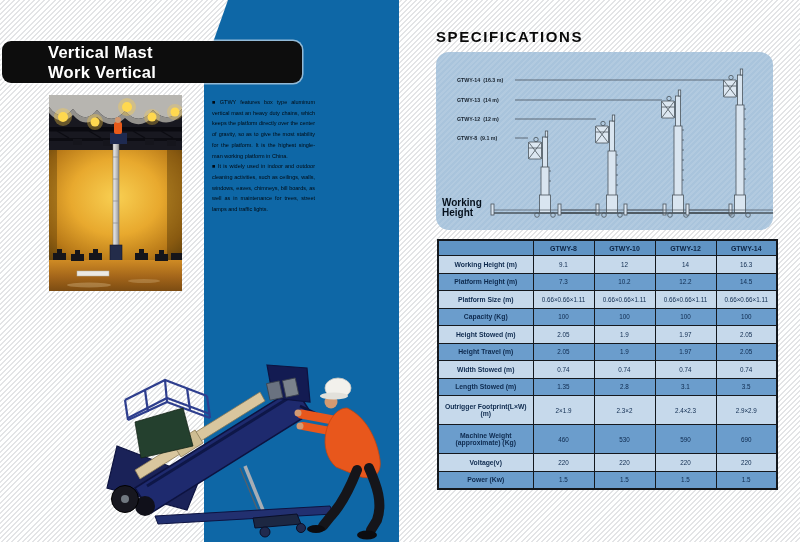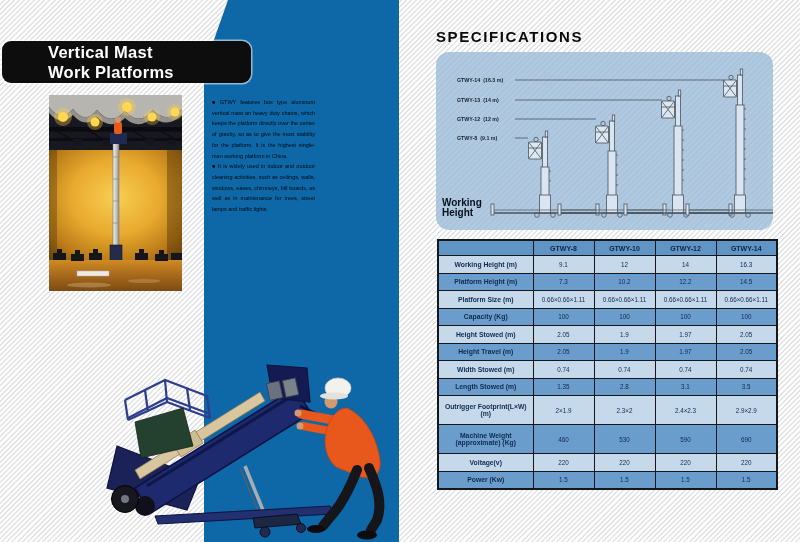--- a/index.html
+++ b/index.html
@@ -7,21 +7,21 @@
     position:relative;width:800px;height:542px;overflow:hidden;
     font-family:"Liberation Sans",sans-serif;
     background:repeating-linear-gradient(135deg,#ffffff 0 2.2px,var(--page-stripe) 2.2px 3.6px);
   }
   .blue-band{
     position:absolute;left:204px;top:0;width:195px;height:542px;
     background:var(--band-blue);
     clip-path:polygon(24px 0,100% 0,100% 100%,0 100%,0 68px);
   }
   .banner{
-    position:absolute;left:2px;top:41px;width:249px;height:42px;box-sizing:border-box;
+    position:absolute;left:2px;top:41px;width:300px;height:42px;box-sizing:border-box;
     background:var(--banner-black);border-radius:9px;
     color:#ffffff;font-weight:bold;font-size:16.5px;line-height:19.5px;
     padding:2px 0 0 46px;letter-spacing:0.3px;
     box-shadow:0 0 0 1.5px rgba(255,255,255,0.55);
     z-index:3;
   }
   .photo{position:absolute;left:49px;top:95px;width:133px;height:196px;z-index:2;}
   .description{
     position:absolute;left:212px;top:97px;width:103px;z-index:2;
     color:#000a12;font-size:5.5px;line-height:10.7px;text-align:justify;
@@ -66,21 +66,21 @@
 </style>
 </head>
 <body>
 
 <div class="page">
 
   <div class="blue-band"></div>
 
   <div class="banner">
     <div>Vertical Mast</div>
-    <div>Work Platforms</div>
+    <div>Work Vertical</div>
   </div>
 
   <div class="photo">
     <svg width="133" height="196" viewBox="0 0 133 196">
       <defs>
         <radialGradient id="wallGrad" cx="50%" cy="42%" r="75%">
           <stop offset="0%" stop-color="#f8cf52"></stop>
           <stop offset="45%" stop-color="#e8a92e"></stop>
           <stop offset="78%" stop-color="#b97a18"></stop>
           <stop offset="100%" stop-color="#7d5410"></stop>

